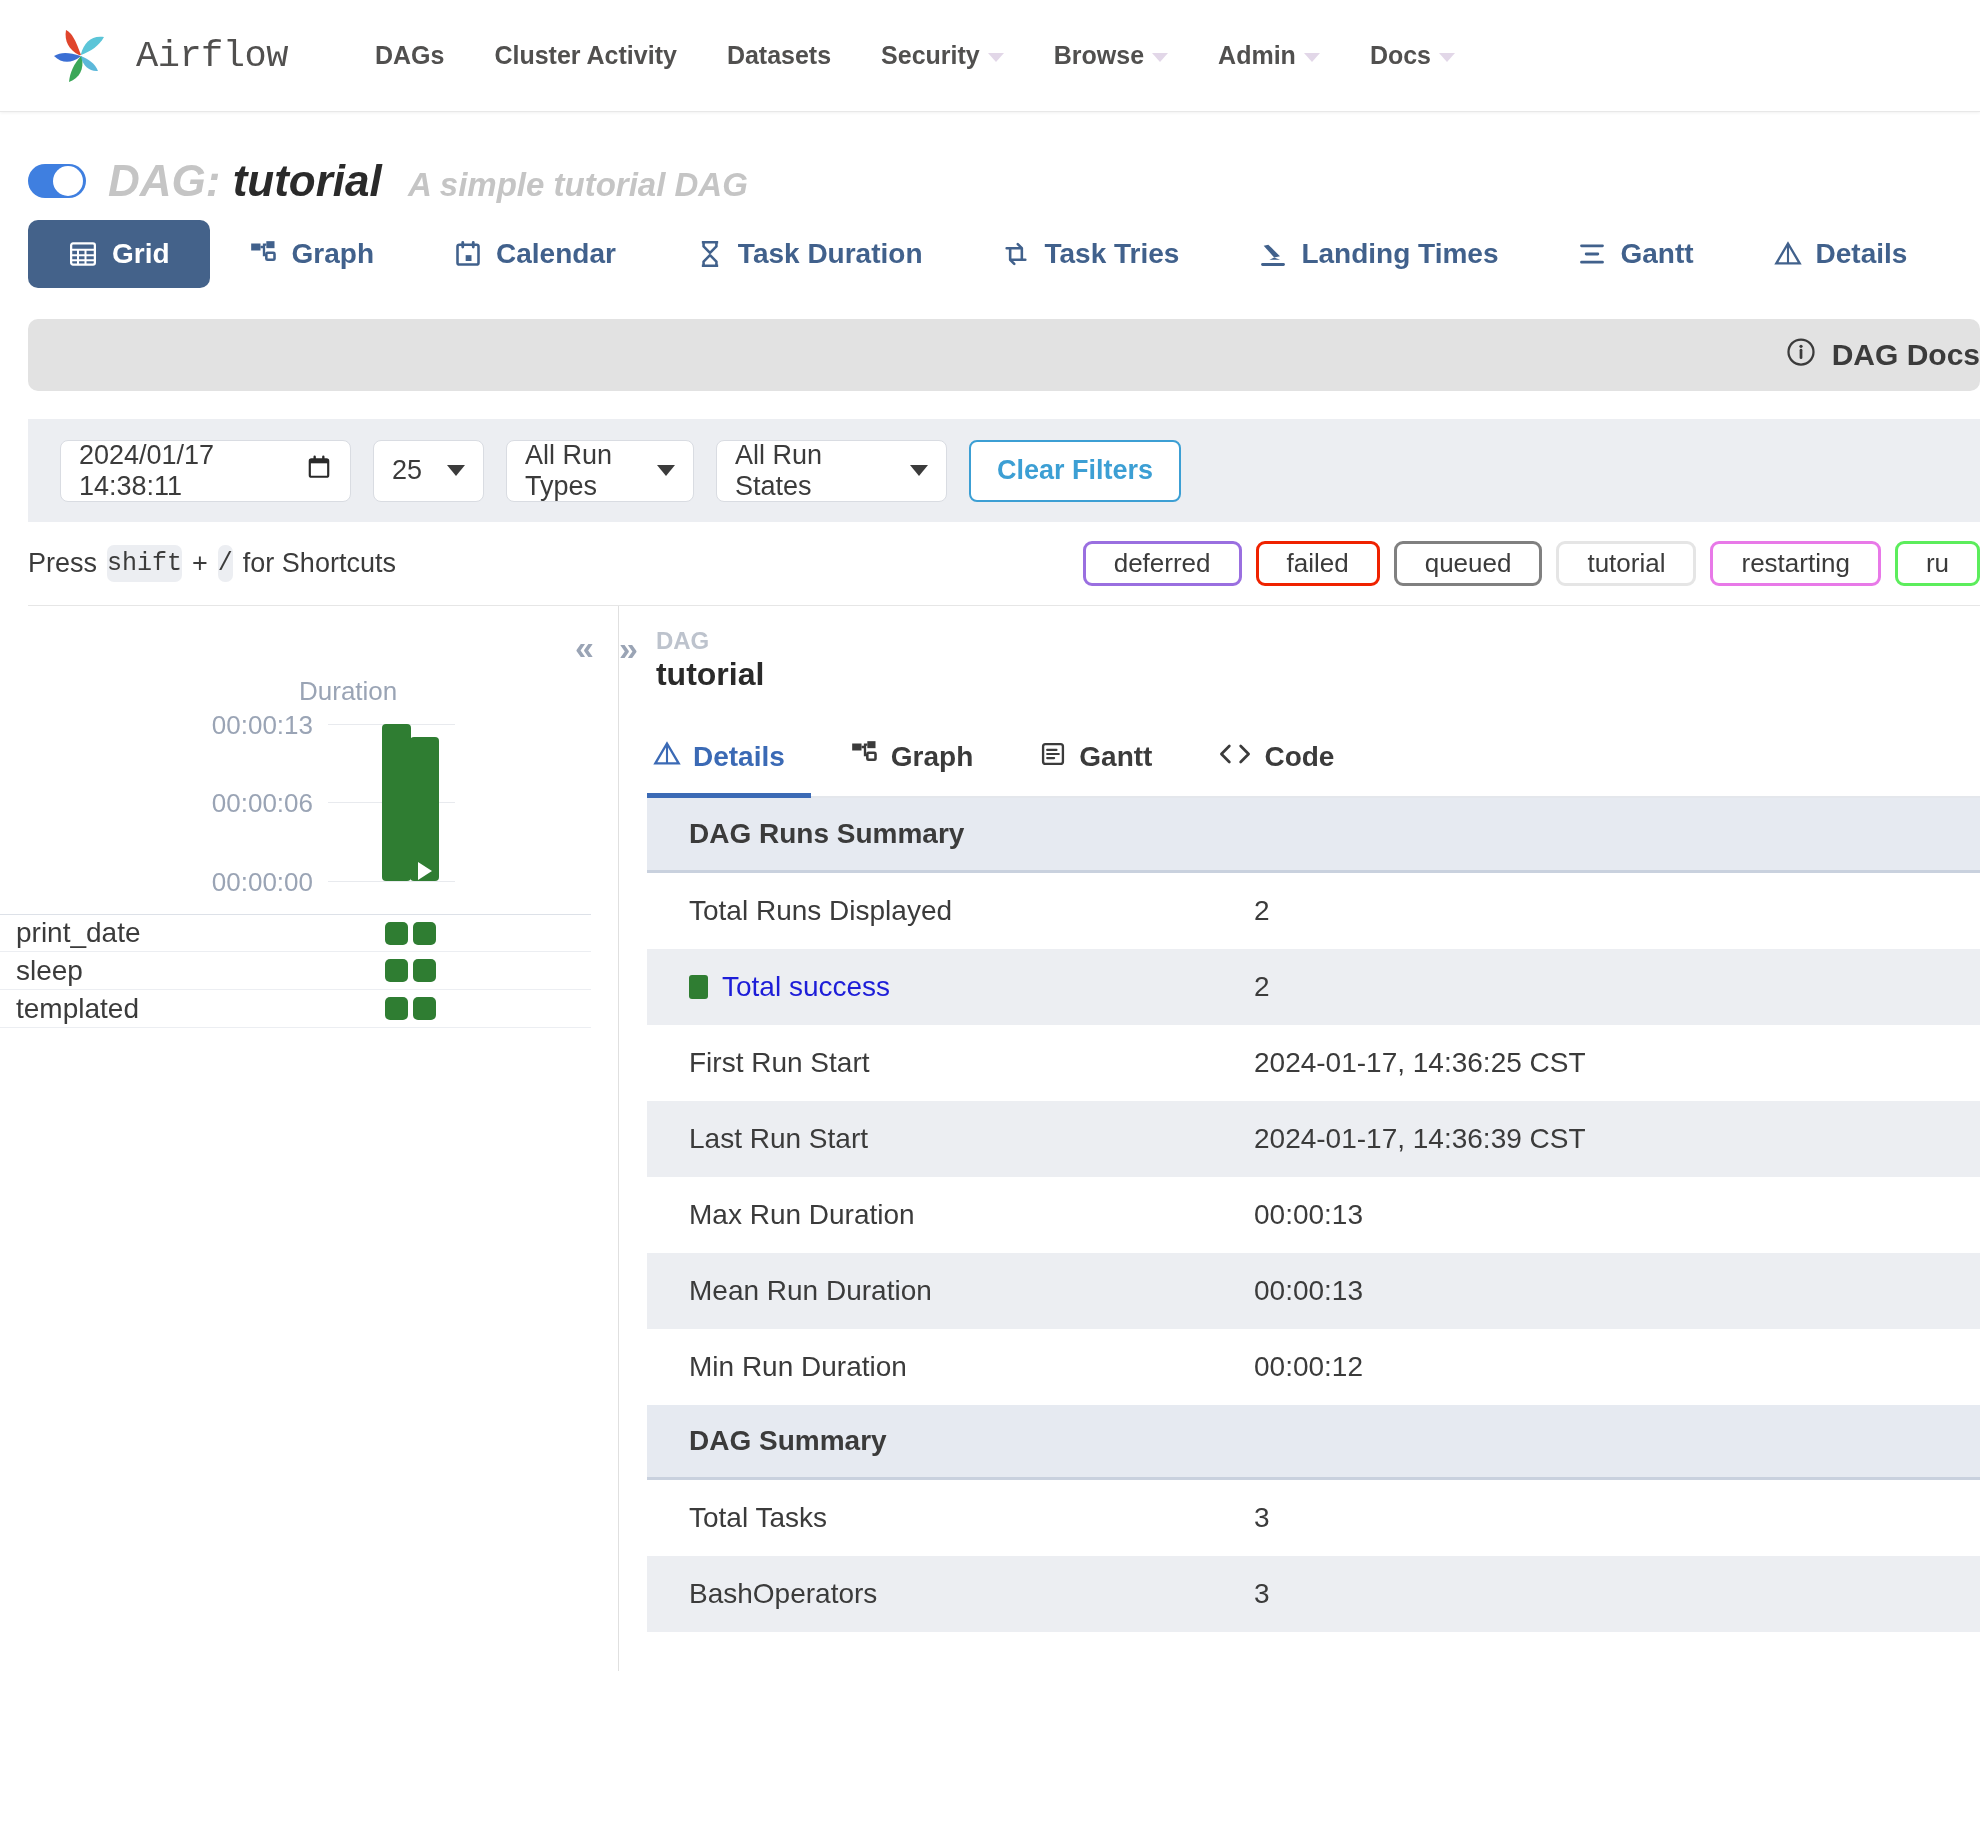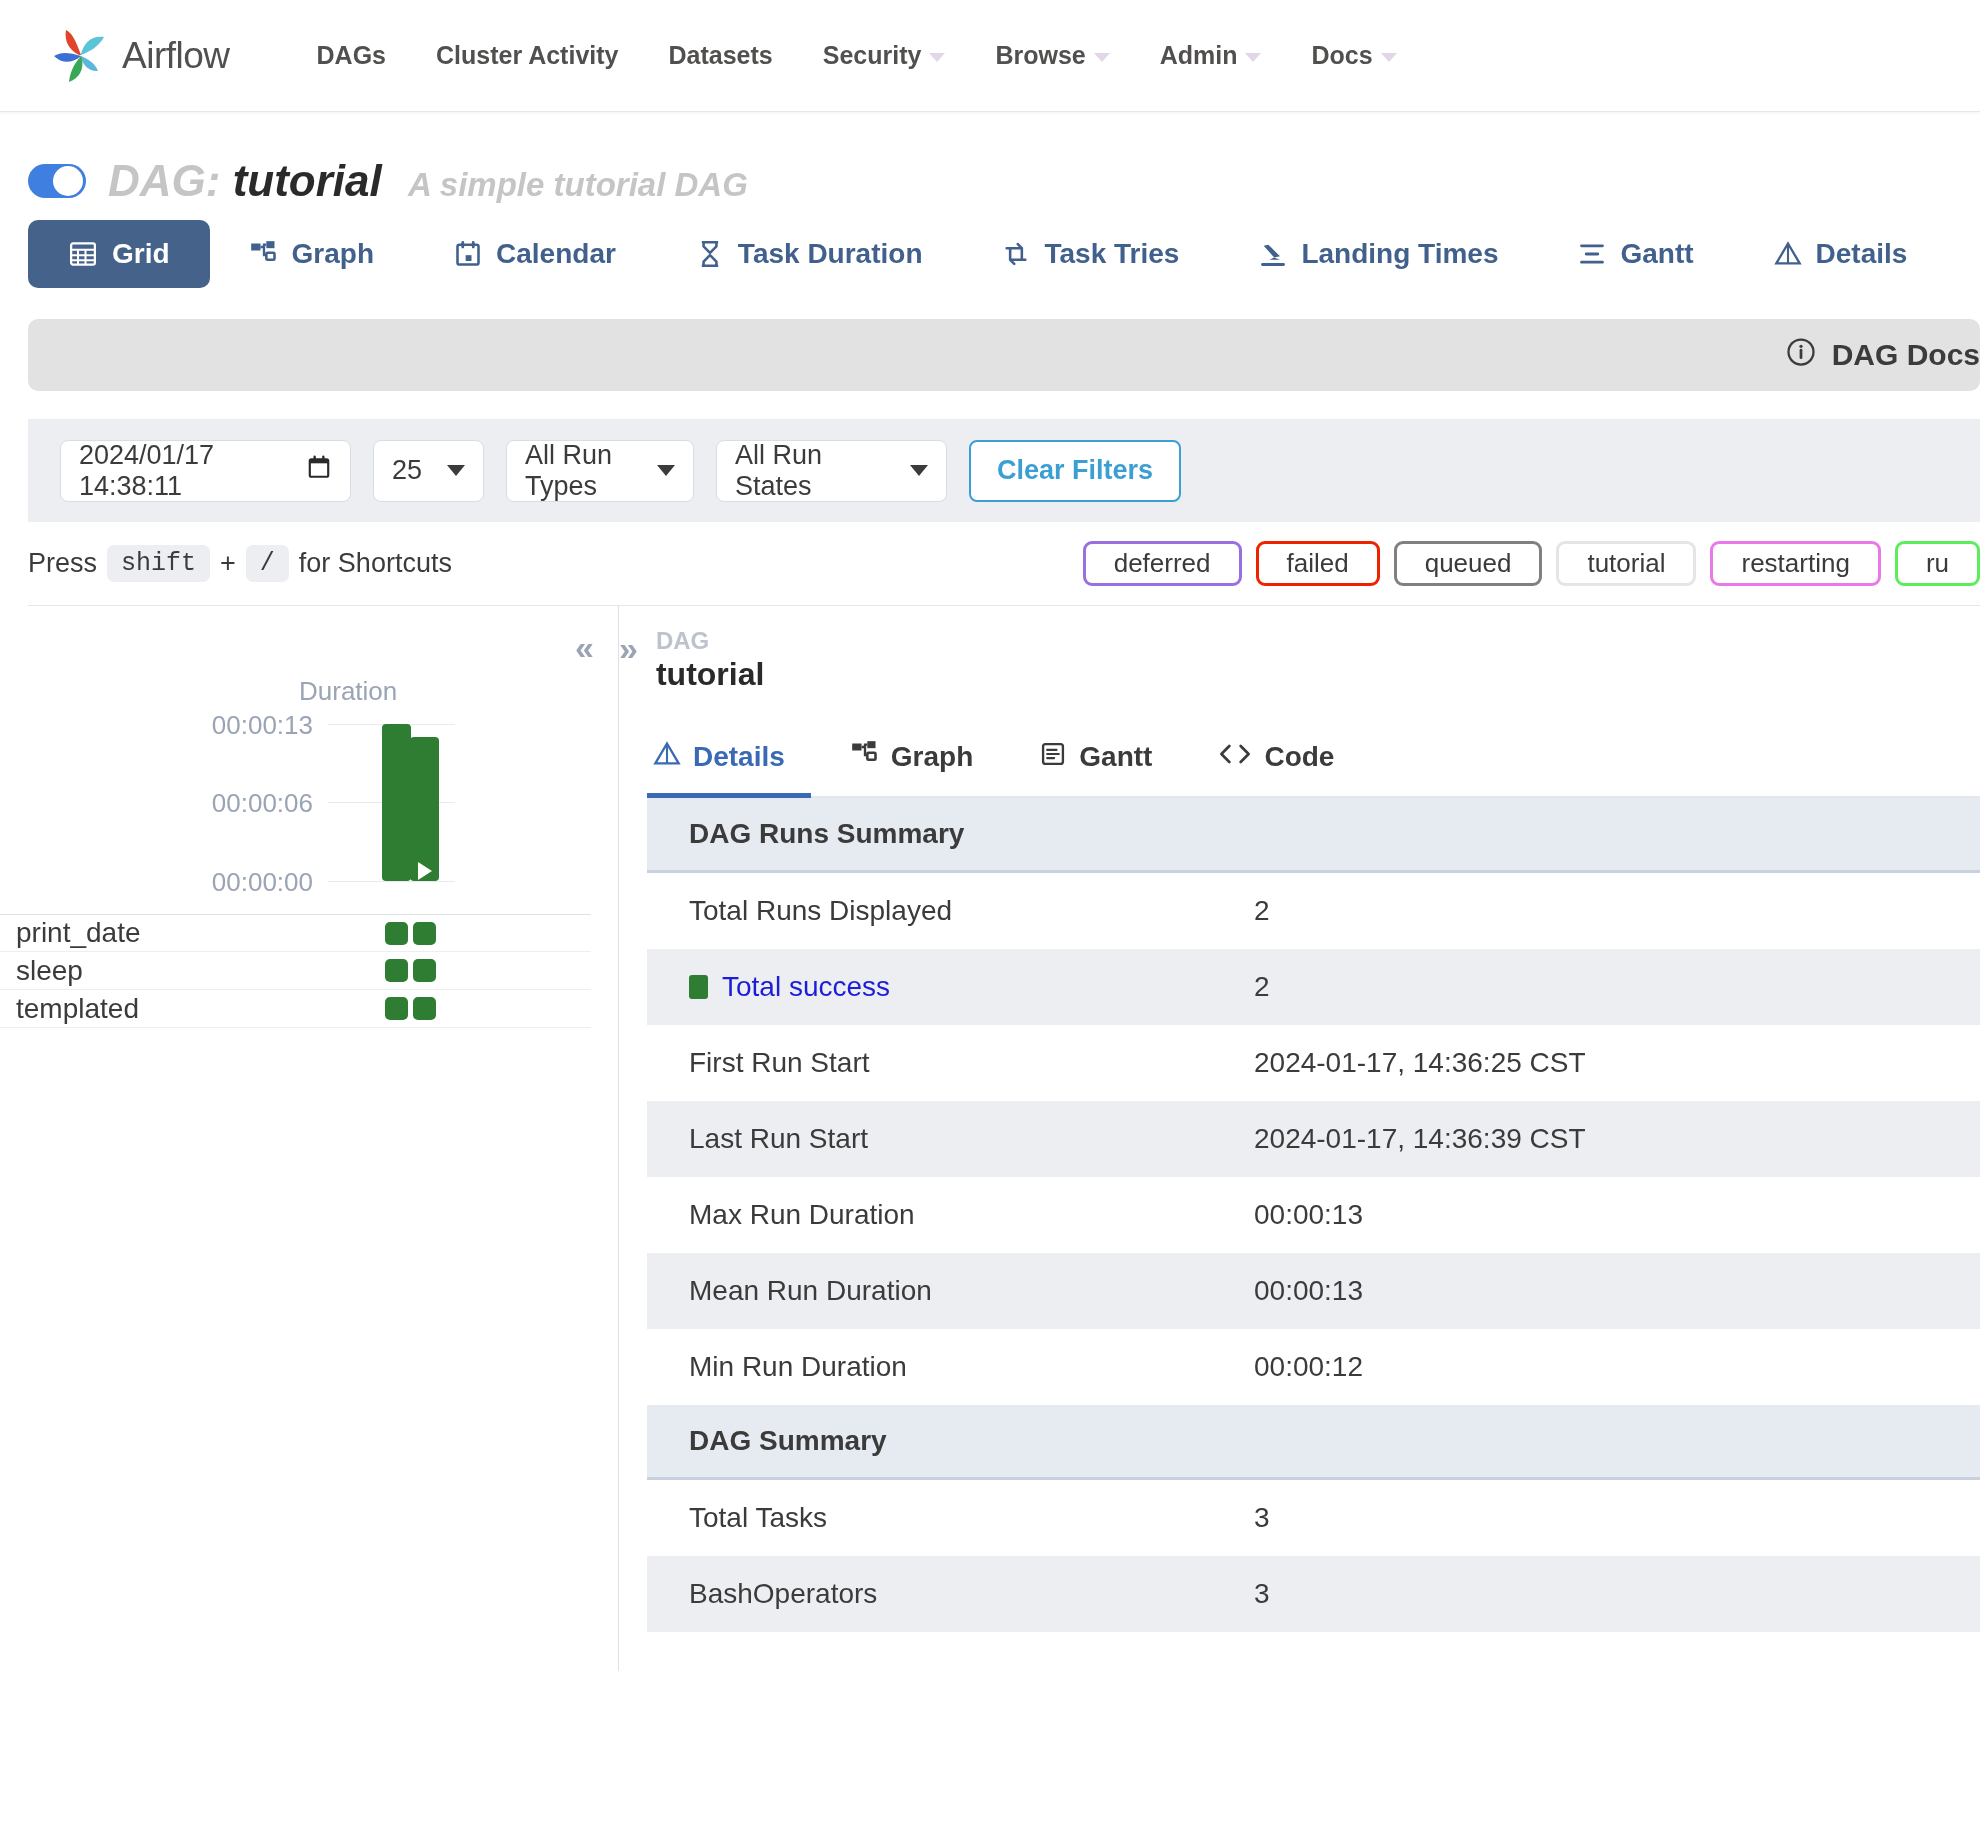--- a/index.html
+++ b/index.html
@@ -17,21 +17,21 @@
   .navbar{
     height:112px;
     background:#fff;
     border-bottom:1px solid #e8e8e8;
     display:flex;
     align-items:center;
     padding-left:50px;
     box-shadow:0 1px 3px rgba(0,0,0,.06);
     position:relative;
   }
-  .brand{ display:flex; align-items:center; gap:10px; margin-right:62px;}
+  .brand{ display:flex; align-items:center; gap:24px; margin-right:62px;font-family:Liberation Mono, monospace;}
   .brand-logo{ width:62px; height:62px; position:relative;}
   .brand-text{
     font-size:37px; color:#51504f; font-weight:400; letter-spacing:-0.5px;
   }
   .nav-items{ display:flex; align-items:center; gap:0; }
   .nav-item{
     font-size:25px; font-weight:bold; color:#51504f;
     padding:0 25px; display:flex; align-items:center; gap:8px;
     cursor:pointer; white-space:nowrap;
   }
@@ -122,21 +122,21 @@
   
   .shortcutrow{
     margin-left:28px;
     height:84px;
     display:flex; align-items:center; justify-content:space-between;
     border-bottom:1px solid #e6e6e6;
     padding-right:0;
   }
   .shortcut-left{ display:flex; align-items:center; gap:10px; font-size:27px; color:#3b3b3b;}
   .kbd{
-    background:#eceef2; border-radius:7px; padding:4px 14px;
+    background:#eceef2; border-radius:7px; padding:4px 0;
     font-family:"Liberation Mono", monospace; font-size:25px; color:#3b3b3b;
   }
   .badges{ display:flex; align-items:center; gap:14px; }
   .badge{
     border:3px solid #999; border-radius:9px; background:#fff;
     padding:4px 28px; font-size:26px; color:#3b3b3b; cursor:pointer;
     white-space:nowrap;
   }
 
   

